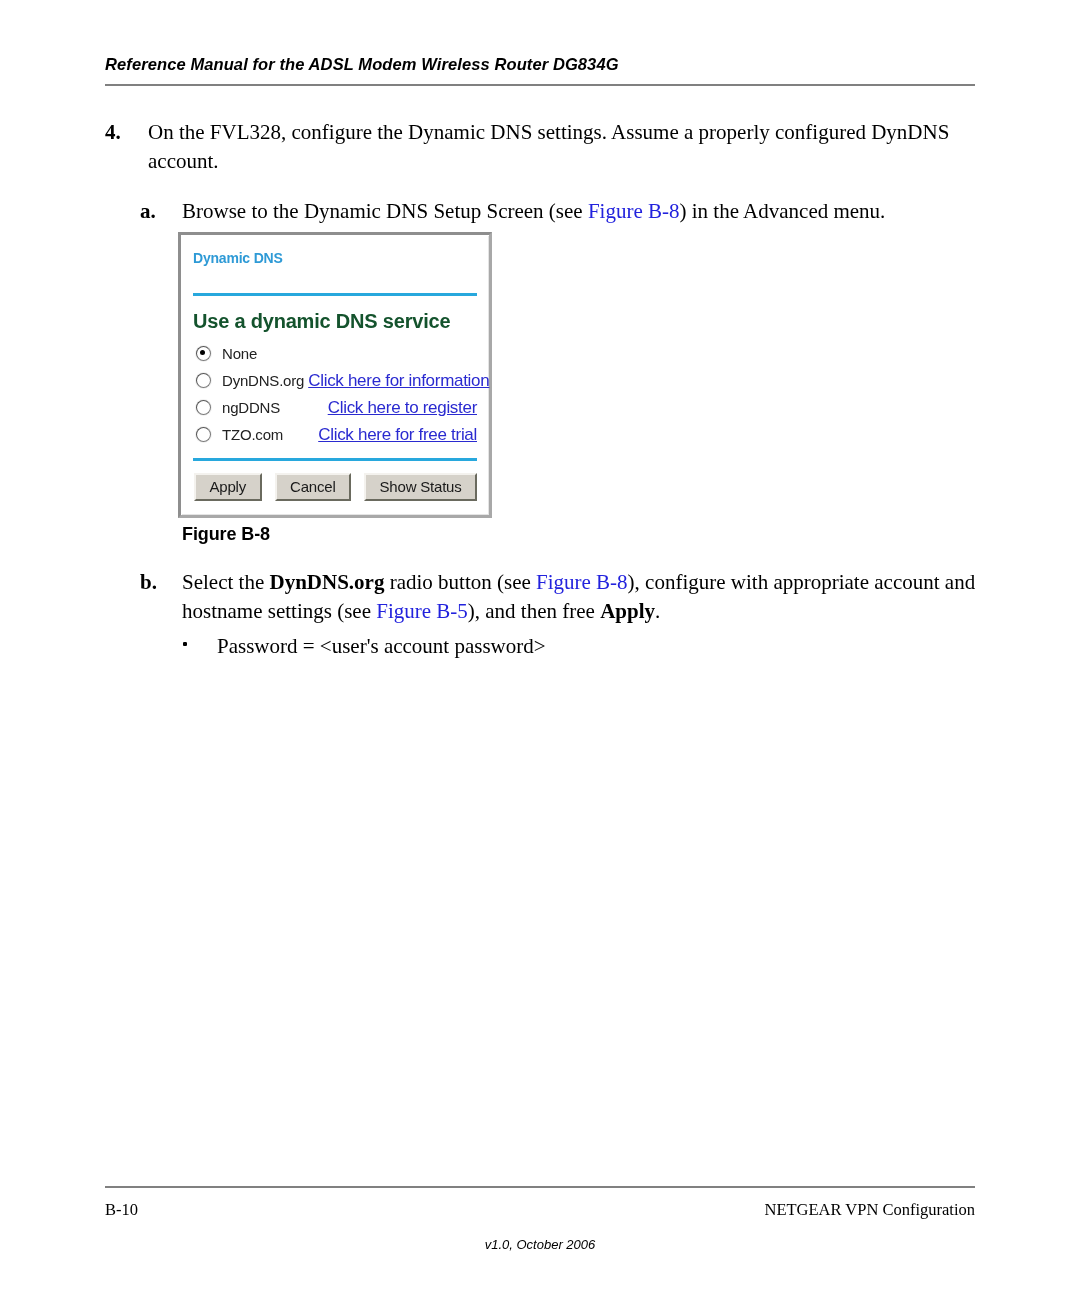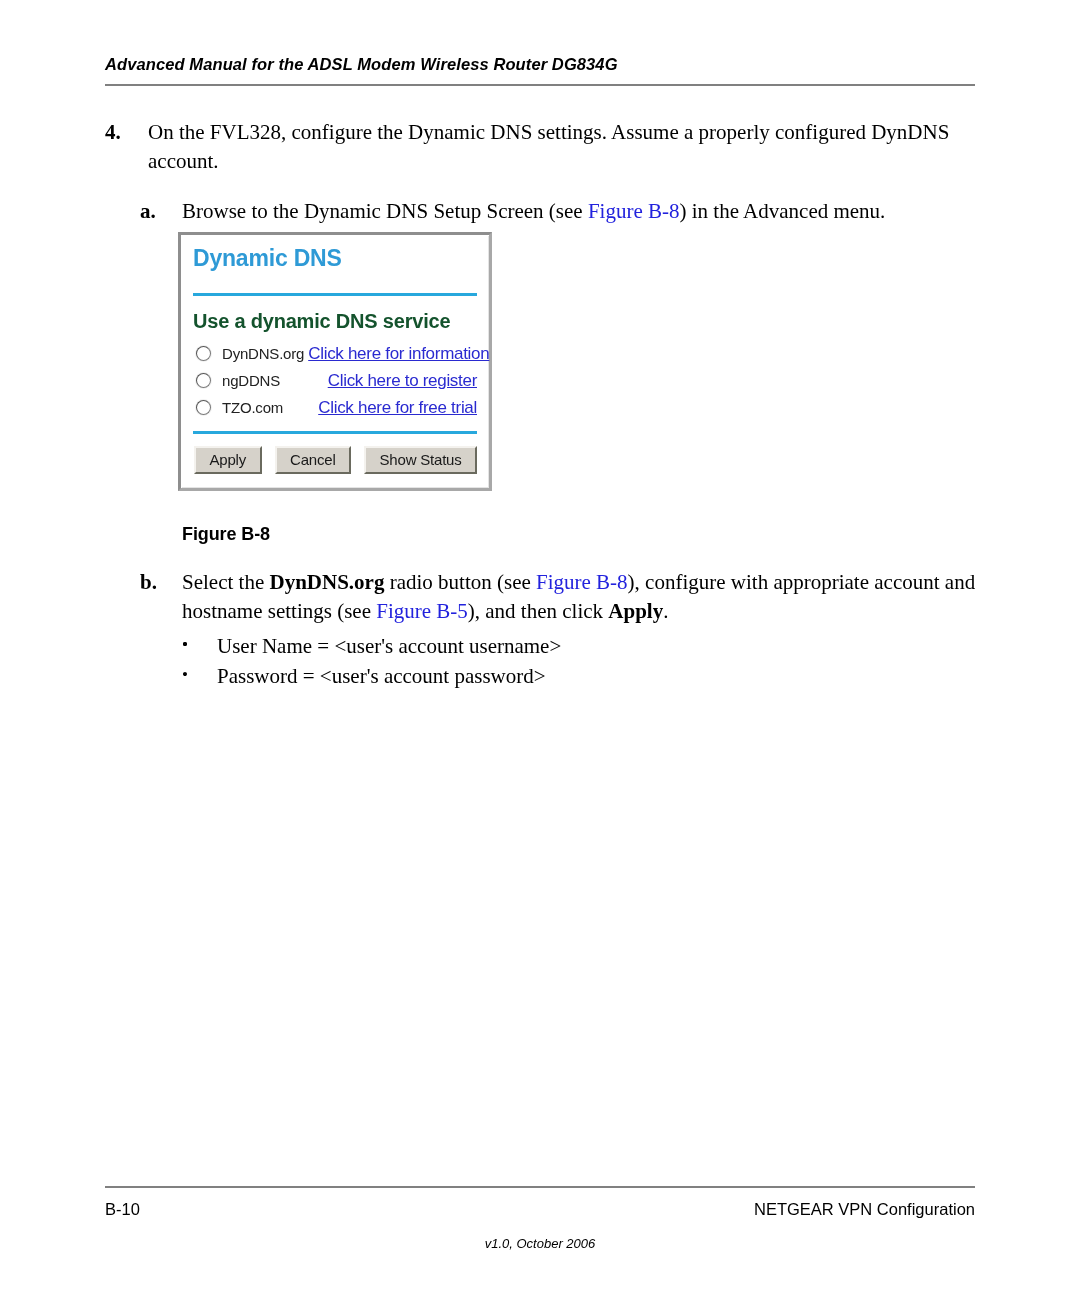--- a/index.html
+++ b/index.html
@@ -129,21 +129,21 @@
     box-shadow: inset 1px 1px 0 #ffffff, inset -1px -1px 0 #e4e4e4;
     padding: 0;
     box-sizing: border-box;
     font-family: "Liberation Sans", "DejaVu Sans", sans-serif;
   }
   .panel-inner {
     padding: 10px 12px 12px 12px;
   }
   .panel-title {
     color: #2e9ad6;
-    font-size: 23px;
+    font-size: 14px;
     font-weight: bold;
     letter-spacing: -0.2px;
     line-height: 26px;
     padding-bottom: 22px;
   }
   .panel-rule {
     height: 3px;
     background: #28a8dd;
     margin: 0 0 14px 0;
   }
@@ -248,42 +248,42 @@
   .footer-rule {
     height: 2px;
     background: #808080;
     width: 870px;
   }
   .footer-row {
     display: flex;
     justify-content: space-between;
     align-items: baseline;
     margin-top: 12px;
-    font-family: Liberation Sans, sans-serif;
+    font-family: Liberation Serif, serif;
     font-size: 16.5px;
     color: #000000;
     gap: 36px;
   }
   .footer-version {
     margin-top: 17px;
     text-align: center;
     font-family: "Liberation Sans", "DejaVu Sans", sans-serif;
     font-style: italic;
     font-size: 13px;
     color: #000000;
     width: 870px;
   }
 </style>
 </head>
 <body>
 
 <div class="page">
 
   <div class="header">
-    <div class="header-title">Advanced Manual for the ADSL Modem Wireless Router DG834G</div>
+    <div class="header-title">Reference Manual for the ADSL Modem Wireless Router DG834G</div>
     <div class="header-rule"></div>
   </div>
 
   <div class="content">
 
     <div class="num-item">
       <span class="num-marker">4.</span>
       <span>On the FVL328, configure the Dynamic DNS settings. Assume a properly configured DynDNS account.</span>
     </div>
 
@@ -296,20 +296,24 @@
 
   <div class="figure-wrap">
     <div class="panel">
       <div class="panel-inner">
 
         <div class="panel-title">Dynamic DNS</div>
         <div class="panel-rule"></div>
 
         <div class="section-label">Use a dynamic DNS service</div>
 
+        <div class="radio-row">
+          <span class="radio checked"></span>
+          <span class="radio-label wide">None</span>
+        </div>
 
         <div class="radio-row">
           <span class="radio"></span>
           <span class="radio-label wide">DynDNS.org</span>
           <a class="radio-link" href="#">Click here for information</a>
         </div>
 
         <div class="radio-row">
           <span class="radio"></span>
           <span class="radio-label wide">ngDDNS</span>
@@ -333,30 +337,29 @@
       </div>
     </div>
   </div>
 
   <div class="figure-caption">Figure B-8</div>
 
   <div style="position:absolute; left:0; top:568px; width:1080px;">
 
     <div class="alpha-item" style="margin-top:0;">
       <span class="alpha-marker">b.</span>
-      <span>Select the </span><span class="b">DynDNS.org</span><span> radio button (see </span><span class="xref">Figure B-8</span><span>), configure with appropriate account and hostname settings (see </span><span class="xref">Figure B-5</span><span>), and then click </span><span class="b">Apply</span><span>.</span>
+      <span>Select the </span><span class="b">DynDNS.org</span><span> radio button (see </span><span class="xref">Figure B-8</span><span>), configure with appropriate account and hostname settings (see </span><span class="xref">Figure B-5</span><span>), and then free </span><span class="b">Apply</span><span>.</span>
     </div>
 
     <ul class="bullet-list">
       <li class="bullet-item">
         <span class="bullet-dot">•</span>
       </li>
       <li class="bullet-item">
         <span class="bullet-dot">•</span>
-        <span>User Name = &lt;user's account username&gt;</span>
       </li>
       <li class="bullet-item">
         <span class="bullet-dot">•</span>
         <span>Password = &lt;user's account password&gt;</span>
       </li>
     </ul>
 
   </div>
 
   <div class="footer">

